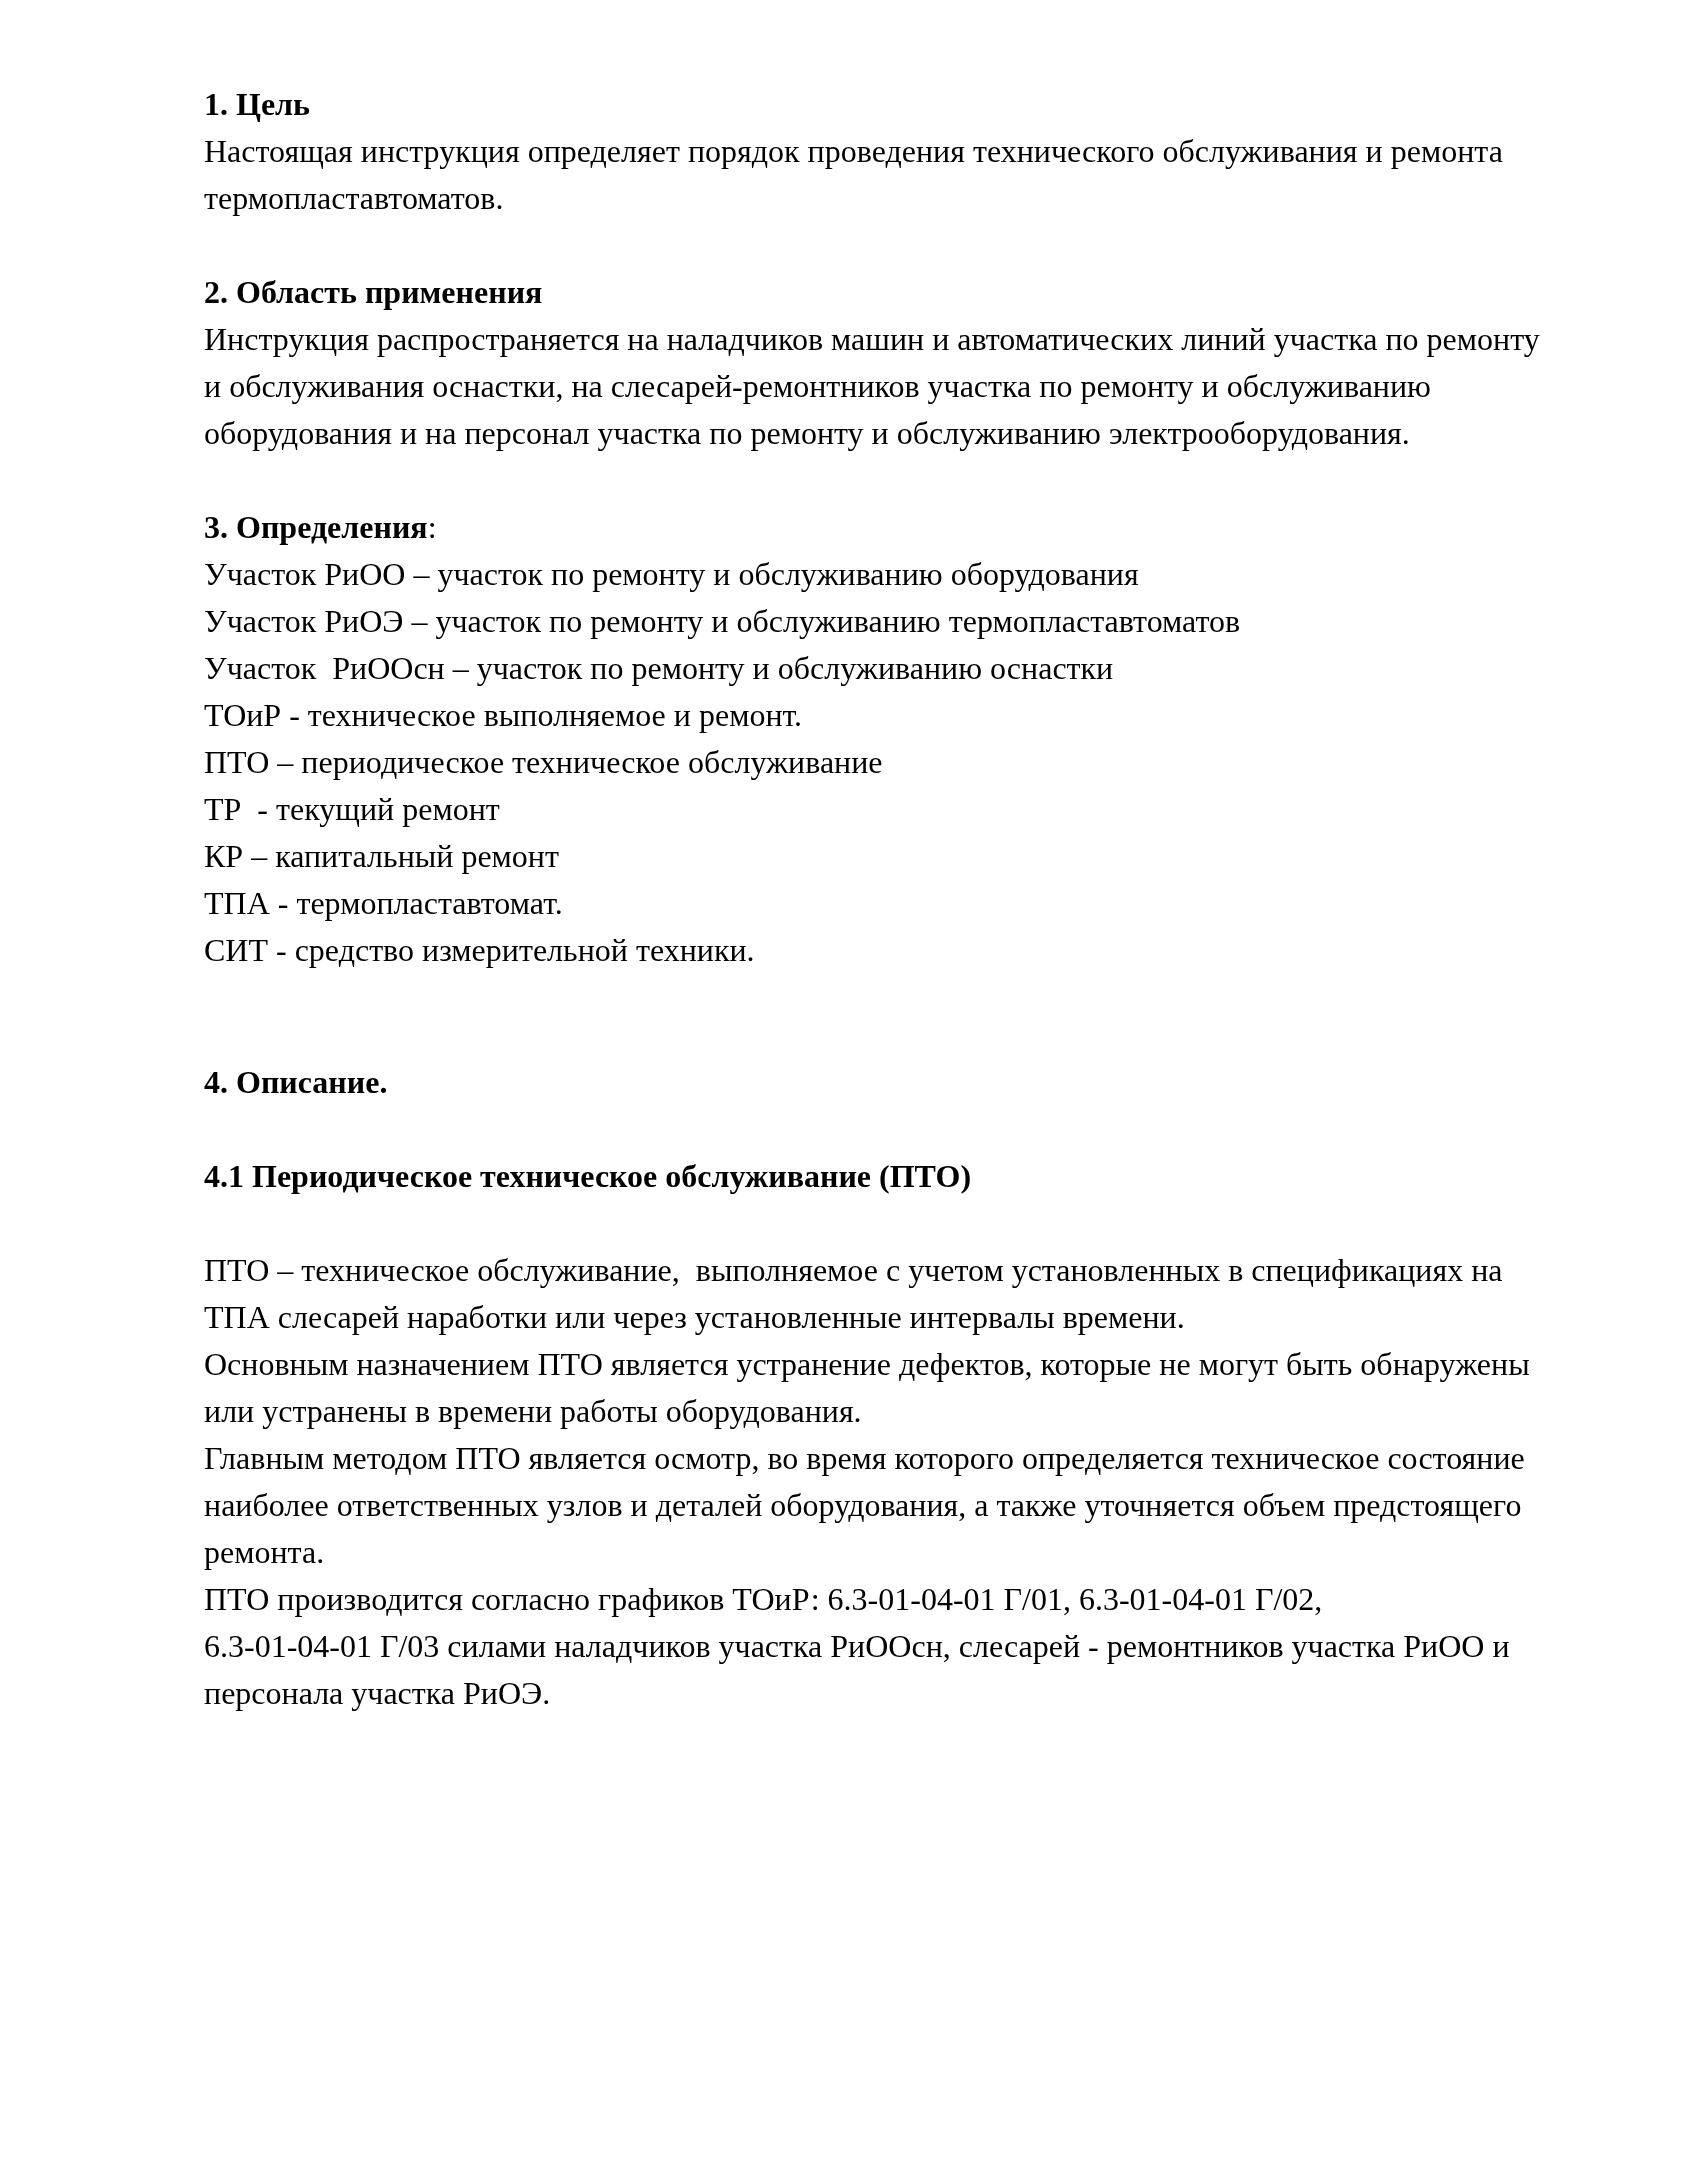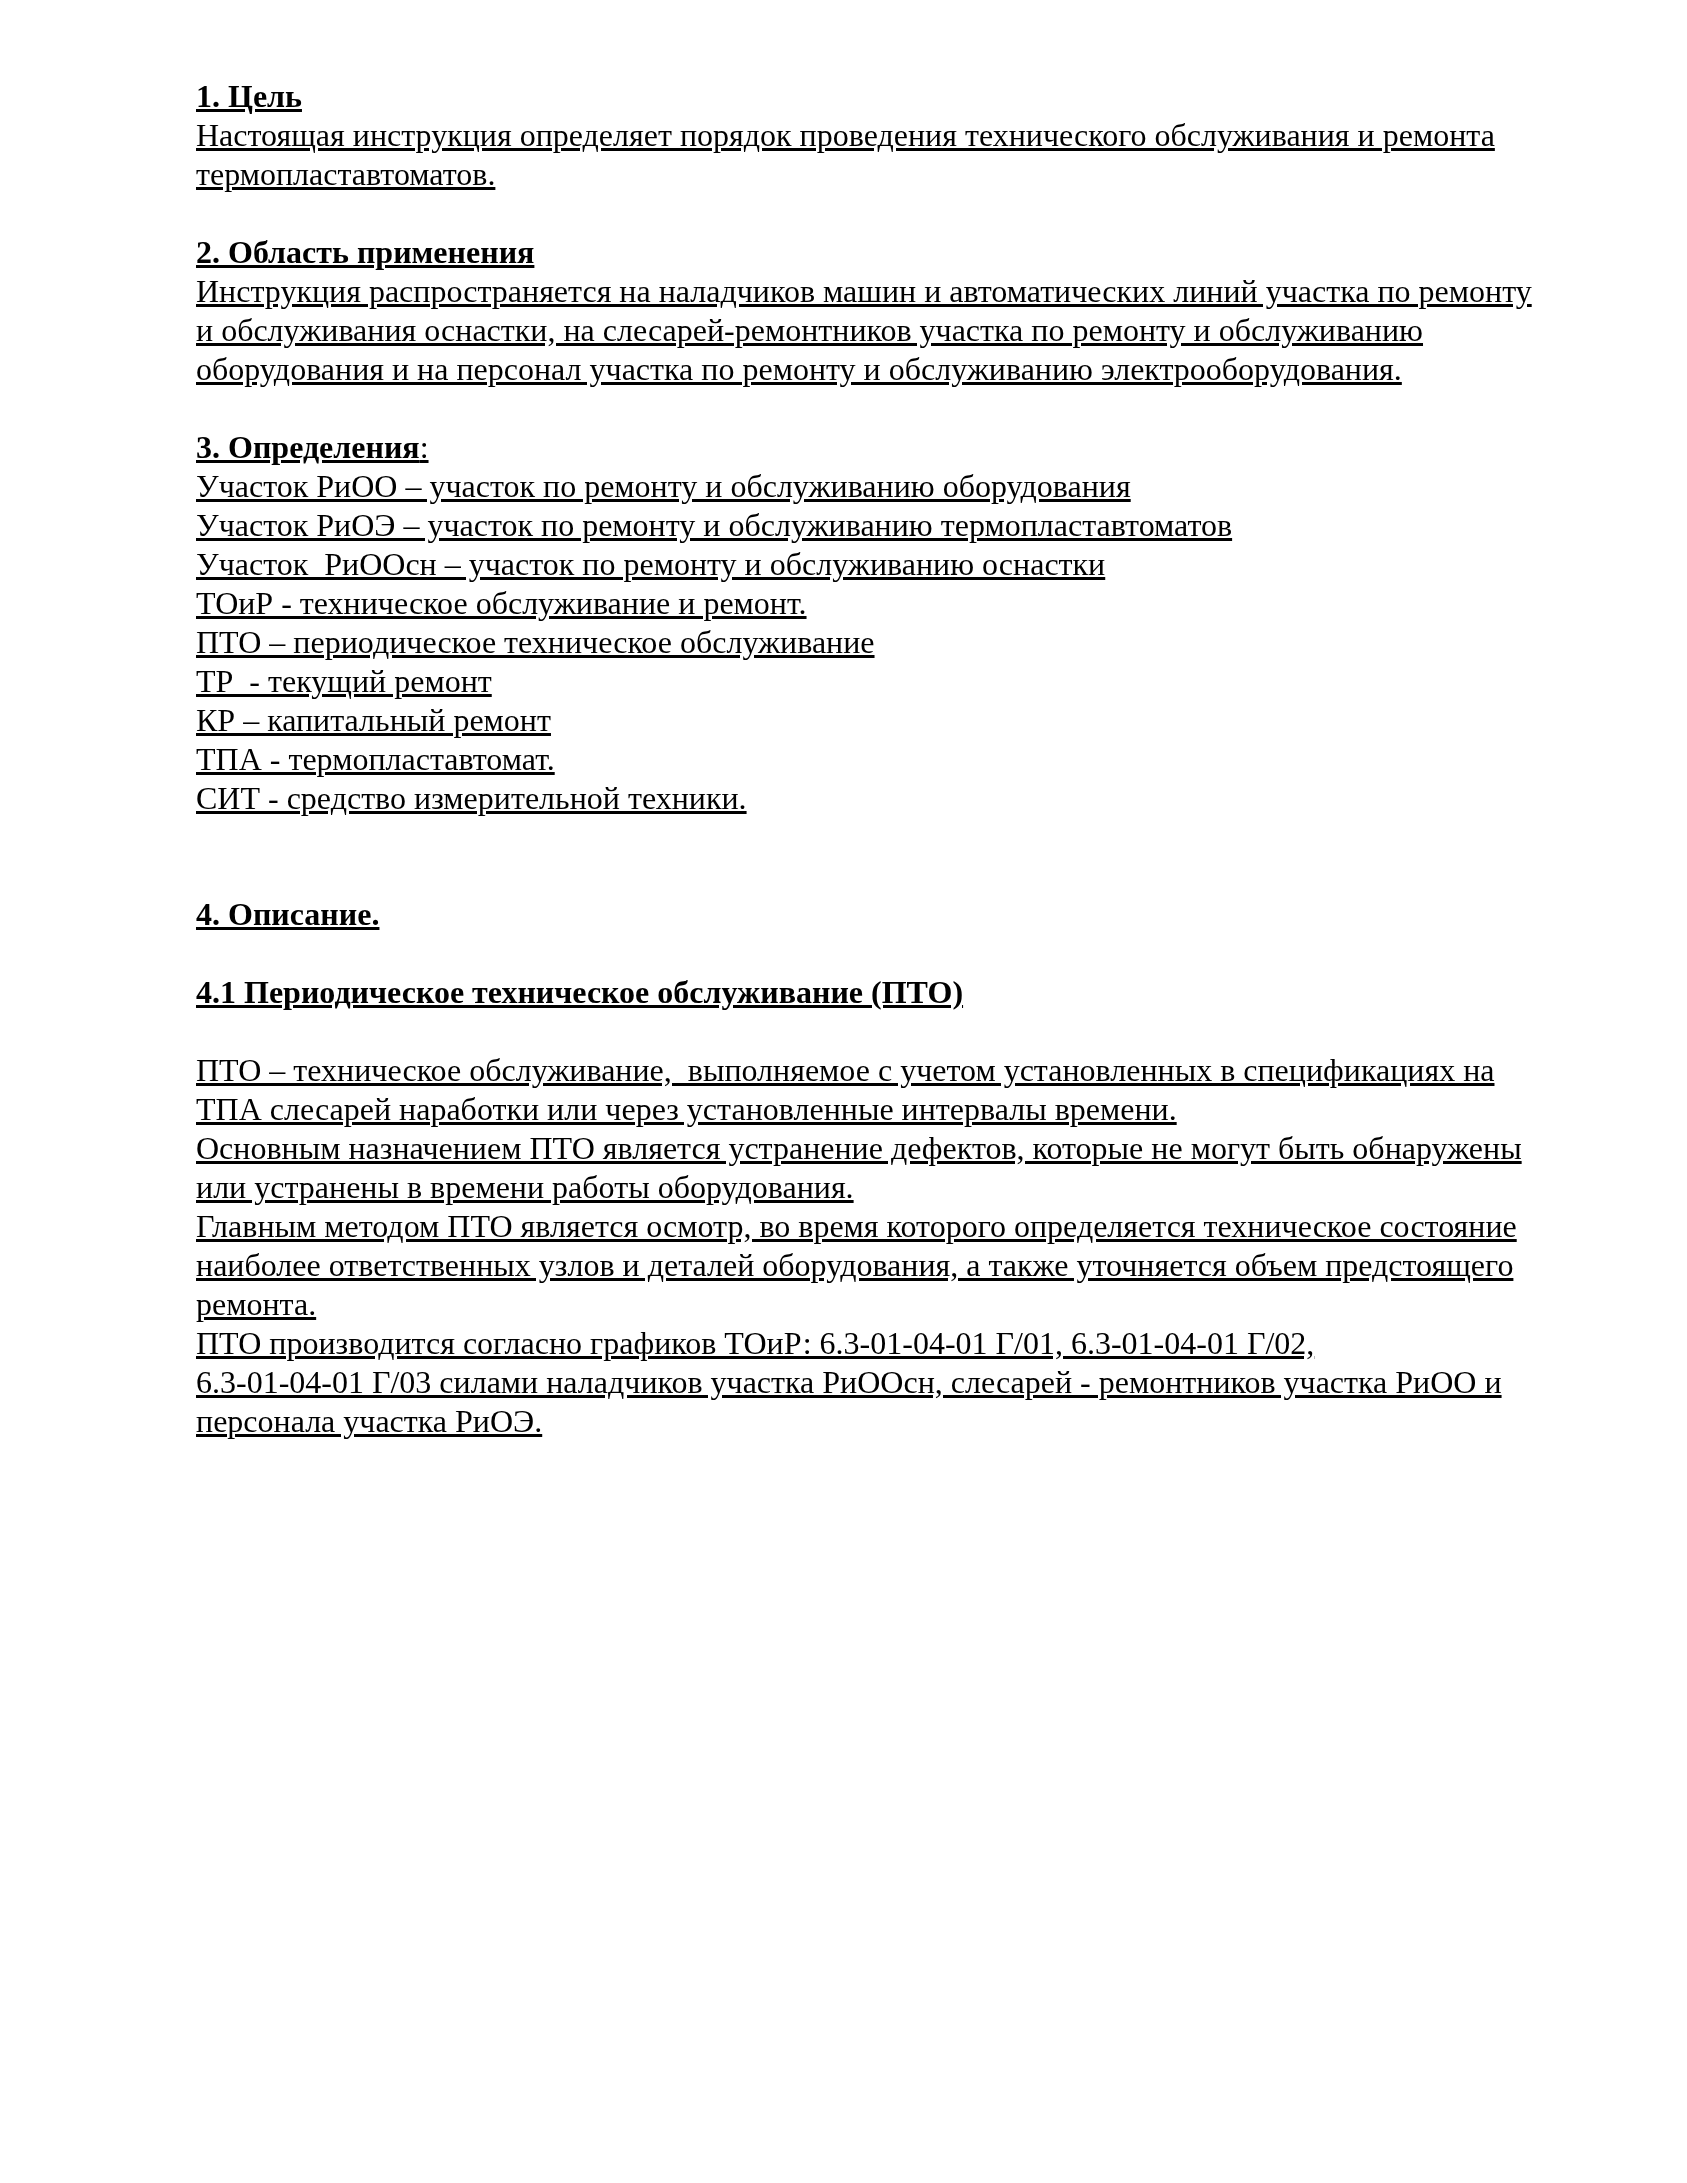--- a/index.html
+++ b/index.html
@@ -19,22 +19,21 @@
       position: absolute;
       left: 196px;
       top: 77px;
       width: 1376px;
       font-size: 32px;
       line-height: 39px;
     }
     .line {
       display: block;
       white-space: pre;
-      margin: 0;
-      text-decoration: underline;
+      margin: 8px;
     }
     .heading {
       font-weight: bold;
     }
     .blank {
       height: 39px;
     }
     .blank2 {
       height: 77px;
     }
@@ -58,21 +57,21 @@
     <span class="line">и обслуживания оснастки, на слесарей-ремонтников участка по ремонту и обслуживанию</span>
     <span class="line">оборудования и на персонал участка по ремонту и обслуживанию электрооборудования.</span>
   </div>
   <div class="blank"></div>
 
   <div>
     <span class="line"><span class="heading">3. Определения</span><span class="colon">:</span></span>
     <span class="line">Участок РиОО – участок по ремонту и обслуживанию оборудования</span>
     <span class="line">Участок РиОЭ – участок по ремонту и обслуживанию термопластавтоматов</span>
     <span class="line">Участок  РиООсн – участок по ремонту и обслуживанию оснастки</span>
-    <span class="line">ТОиР - техническое обслуживание и ремонт.</span>
+    <span class="line">ТОиР - техническое выполняемое и ремонт.</span>
     <span class="line">ПТО – периодическое техническое обслуживание</span>
     <span class="line">ТР  - текущий ремонт</span>
     <span class="line">КР – капитальный ремонт</span>
     <span class="line">ТПА - термопластавтомат.</span>
     <span class="line">СИТ - средство измерительной техники.</span>
   </div>
   <div class="blank2"></div>
 
   <div>
     <span class="line heading">4. Описание.</span>

